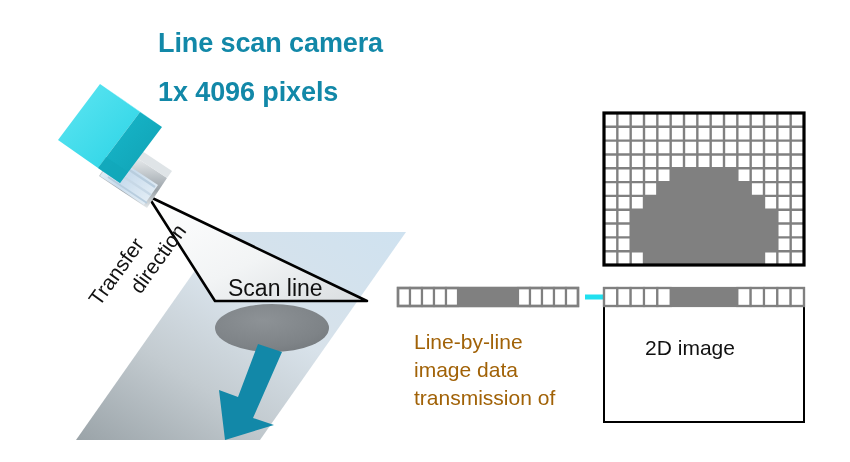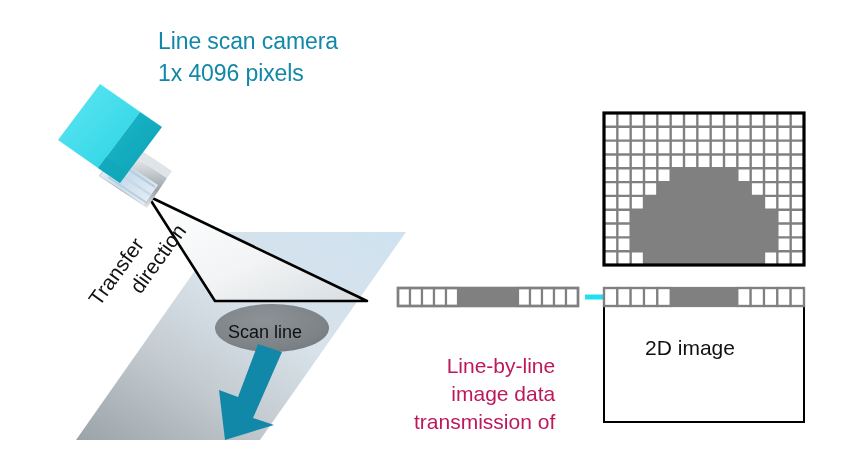--- a/index.html
+++ b/index.html
@@ -21,30 +21,29 @@
   }
   #diagram-svg {
     position: absolute;
     left: 0;
     top: 0;
     width: 850px;
     height: 462px;
     display: block;
   }
   .hdr {
-    font-weight: normal;
-    font-size: 23px;
+    font-weight: bold;
+    font-size: 27px;
     letter-spacing: -0.1px;
   }
   .bodytxt {
     font-size: 21px;
   }
   .scanlbl {
-    font-size: 18px;
-    margin-top: 47px;
+    font-size: 23px;
   }
 </style>
 </head>
 <body>
 
 <div id="stage">
 
   <svg id="diagram-svg" viewBox="0 0 850 462" xmlns="http://www.w3.org/2000/svg">
     <defs>
       <linearGradient id="gradPlane" x1="0" y1="1" x2="1" y2="0">
@@ -263,32 +262,32 @@
           <rect x="764.00" y="288" width="13.33" height="18" fill="#ffffff" stroke="#808080" stroke-width="2.2"></rect>
           <rect x="777.33" y="288" width="13.33" height="18" fill="#ffffff" stroke="#808080" stroke-width="2.2"></rect>
           <rect x="790.67" y="288" width="13.33" height="18" fill="#ffffff" stroke="#808080" stroke-width="2.2"></rect>
         </g>
       <rect x="604" y="288" width="200" height="18" fill="none" stroke="#808080" stroke-width="2.2"></rect>
     </g>
   </svg>
 
   <div style="position:absolute; left:158px; top:28px; color:#1288a8;" class="hdr">
     <div>Line scan camera</div>
-    <div style="margin-top:5px;">1x 4096 pixels</div>
+    <div style="margin-top:18px;">1x 4096 pixels</div>
   </div>
 
   <div style="position:absolute; left:228px; top:275px; color:#111111;" class="scanlbl">Scan line</div>
 
   <div style="position:absolute; left:84px; top:296px; width:150px; color:#111111;
               transform:rotate(-54deg); transform-origin: 0 0;" class="bodytxt">
     <div>Transfer</div>
     <div style="margin-left:34px; margin-top:2px;">direction</div>
   </div>
 
-  <div style="position:absolute; left:414px; top:352px; color:#be185d; line-height:1.33;text-align:right;" class="bodytxt">
+  <div style="position:absolute; left:414px; top:328px; color:#a16207; line-height:1.33;" class="bodytxt">
     <div>Line-by-line</div>
     <div>image data</div>
     <div>transmission of</div>
   </div>
 
   <div style="position:absolute; left:604px; top:336px; width:172px; text-align:center; color:#111111;" class="bodytxt">2D image</div>
 
 </div>
 
 </body></html>

